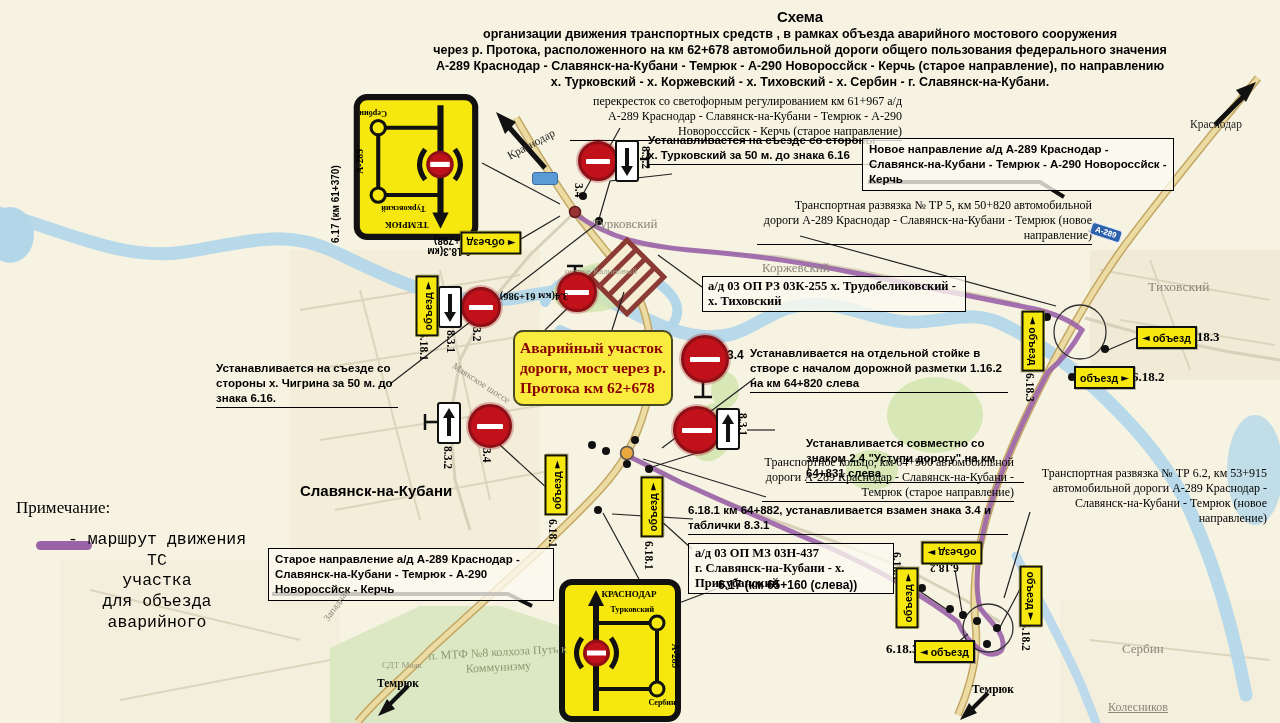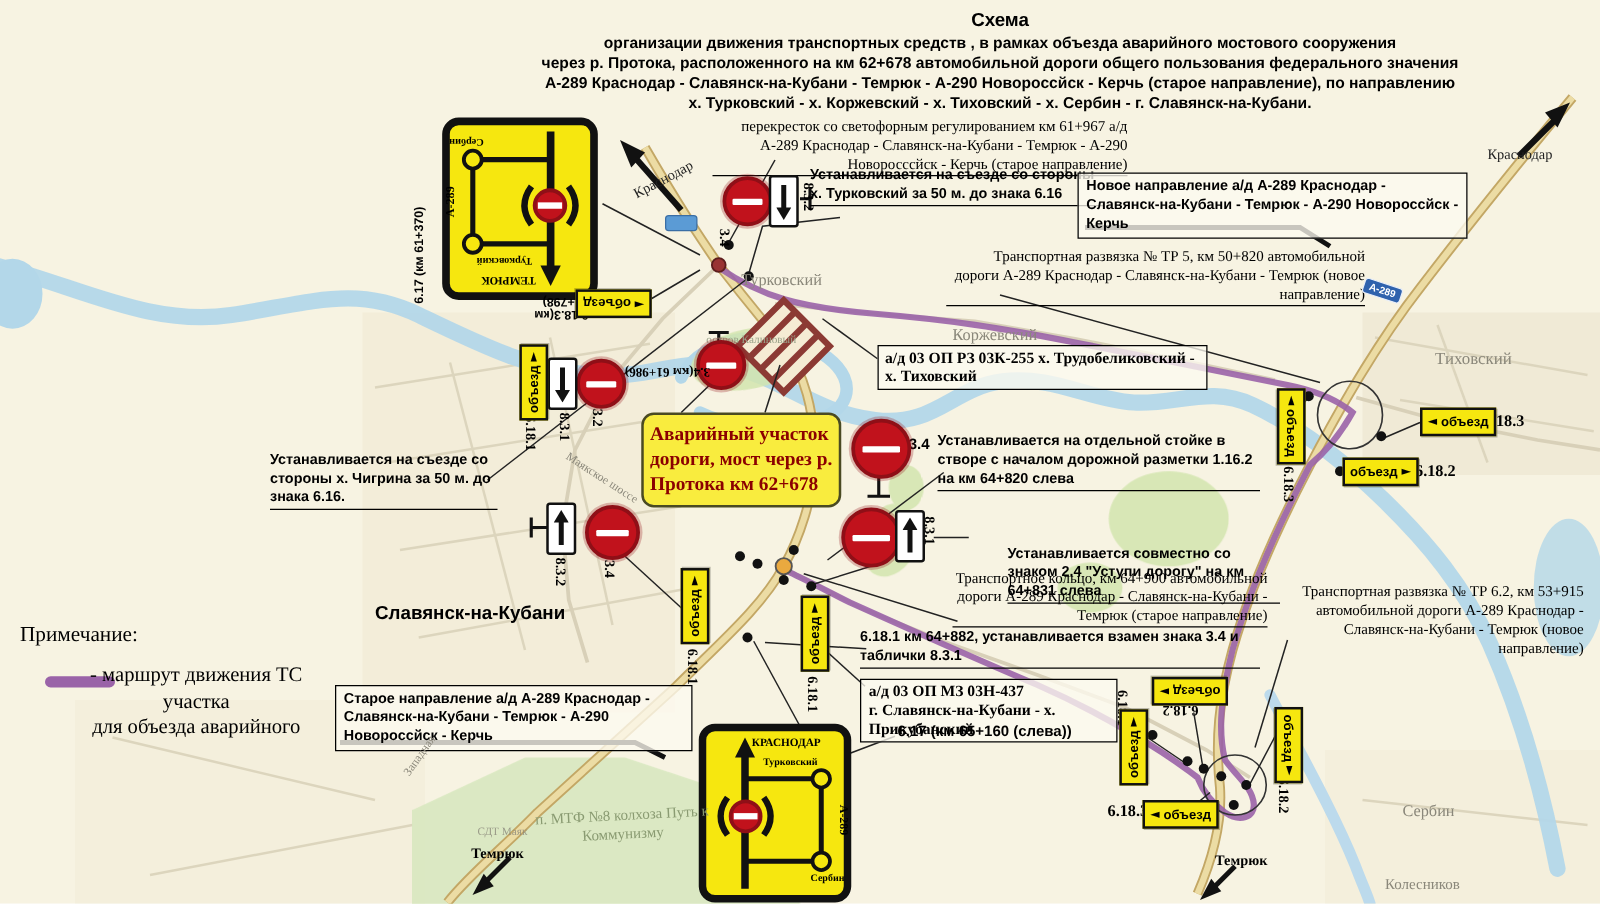--- a/index.html
+++ b/index.html
@@ -41,21 +41,21 @@
   .ctr{transform:translate(-50%,-50%);}
   .ctr.rccw{transform:translate(-50%,-50%) rotate(-90deg);}
   .ctr.rcw{transform:translate(-50%,-50%) rotate(90deg);}
   .ctr.rfl{transform:translate(-50%,-50%) rotate(180deg);}
   
   .scheme{position:absolute;}
   .vlabel{writing-mode:vertical-rl;transform:rotate(180deg);font-weight:bold;font-size:10px;white-space:nowrap;}
   .shield{position:absolute;background:#2f62ad;color:#fff;font-weight:bold;font-size:8px;
       padding:1px 4px;border-radius:3px;border:1px solid #e8eef8;transform:rotate(18deg);}
   .bus{position:absolute;width:24px;height:11px;background:#5b9bd5;border:1px solid #3a6ea5;border-radius:3px;}
-  .legend-t{font-family:Liberation Serif, serif;font-size:16.5px;line-height:1.25;text-align:center;}
+  .legend-t{font-family:Liberation Mono, monospace;font-size:16.5px;line-height:1.25;text-align:center;}
   .swatch{position:absolute;width:56px;height:9px;background:#9a63a8;border-radius:5px;}
 </style>
 </head>
 <body>
 
 <div class="stage">
 
 <svg class="map" width="1280" height="723" viewBox="0 0 1280 723">
 
   <g>
@@ -283,21 +283,21 @@
   <div>для объезда аварийного</div>
 </div>
 
 <div class="abs pdark" style="left:505px;top:138px;transform:rotate(-28deg);">Краснодар</div>
 <div class="abs pdark" style="left:1190px;top:118px;">Краснодар</div>
 <div class="abs place" style="left:593px;top:216px;">Турковский</div>
 <div class="abs place" style="left:762px;top:260px;">Коржевский</div>
 <div class="abs place" style="left:1148px;top:279px;font-size:13.5px;">Тиховский</div>
 <div class="abs" style="left:300px;top:482px;font-weight:bold;font-size:15px;">Славянск-на-Кубани</div>
 <div class="abs place" style="left:1122px;top:641px;">Сербин</div>
-<div class="abs place" style="left:1108px;top:700px;font-size:12px;">Колесников</div>
+<div class="abs place" style="left:1108px;top:700px;font-size:12px;text-decoration:underline;">Колесников</div>
 <div class="abs" style="left:418px;top:645px;width:160px;text-align:center;color:#8a9b72;font-size:12px;transform:rotate(-3deg);font-family:'Liberation Serif',serif;">п. МТФ №8 колхоза Путь к Коммунизму</div>
 <div class="abs pdark pbold" style="left:377px;top:677px;">Темрюк</div>
 <div class="abs pdark pbold" style="left:972px;top:683px;">Темрюк</div>
 <div class="abs place" style="left:565px;top:266px;font-size:9px;color:#9aa38a;">остров Калиновый</div>
 <div class="abs place" style="left:382px;top:660px;font-size:9px;opacity:.8;">СДТ Маяк</div>
 <div class="abs place" style="left:448px;top:378px;font-size:9.5px;transform:rotate(33deg);">Маякское шоссе</div>
 <div class="abs place" style="left:318px;top:600px;font-size:9.5px;transform:rotate(-55deg);">Западная</div>
 <div class="shield" style="left:1090px;top:226px;">А-289</div>
 <div class="bus" style="left:532px;top:172px;"></div>
 

